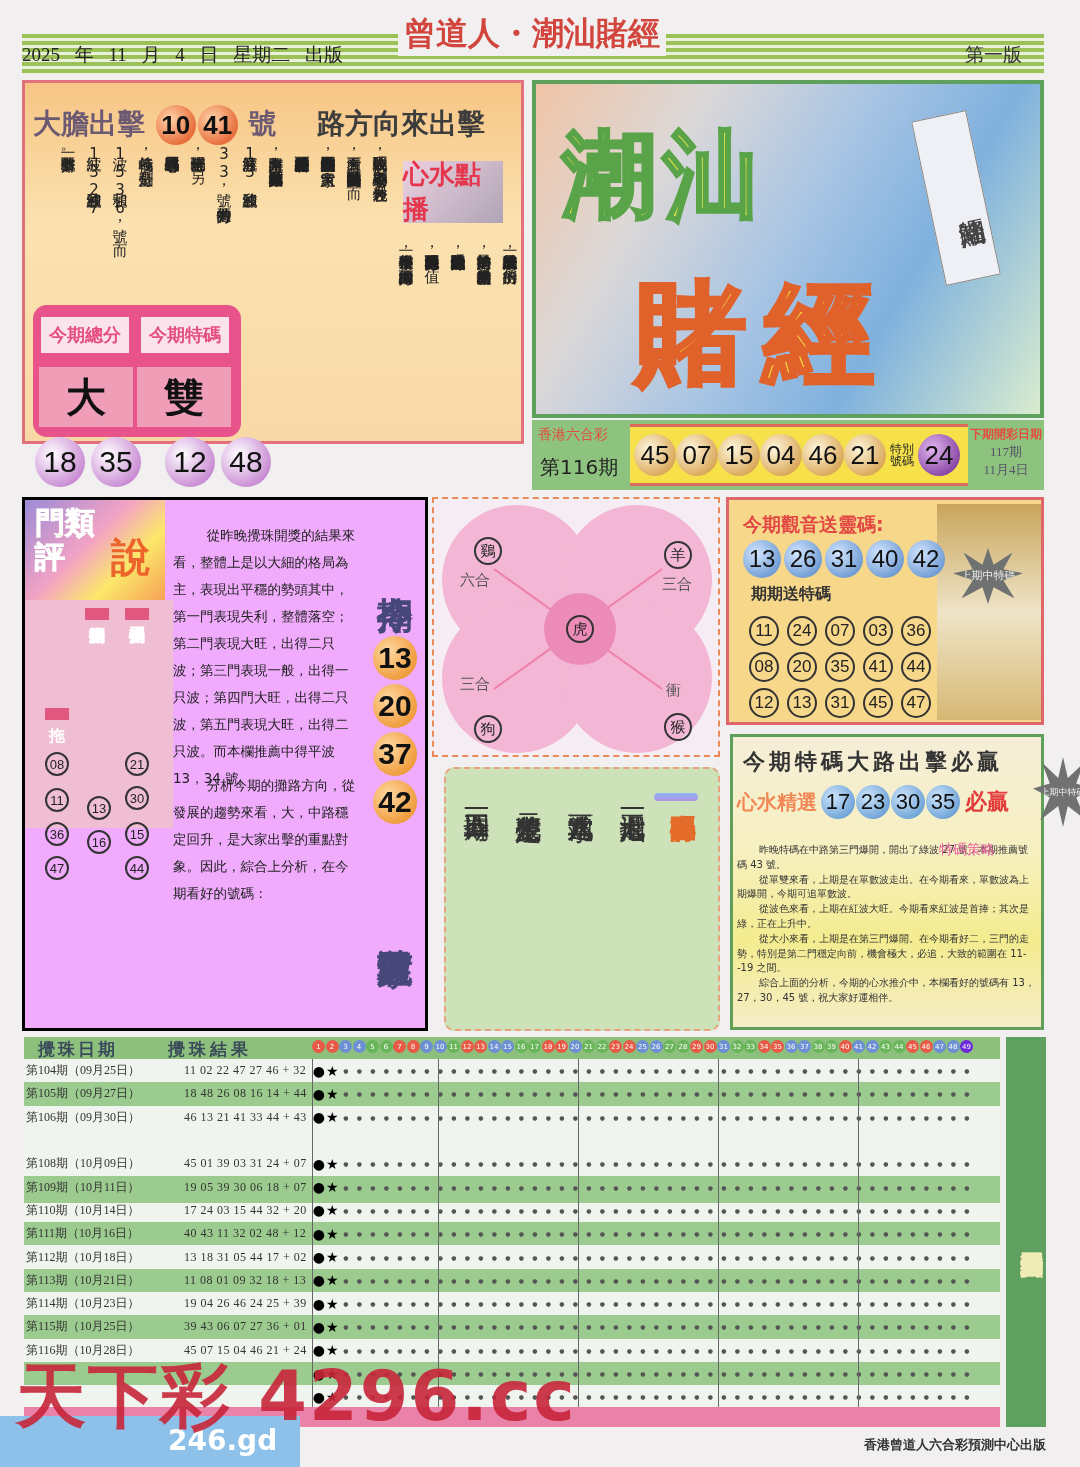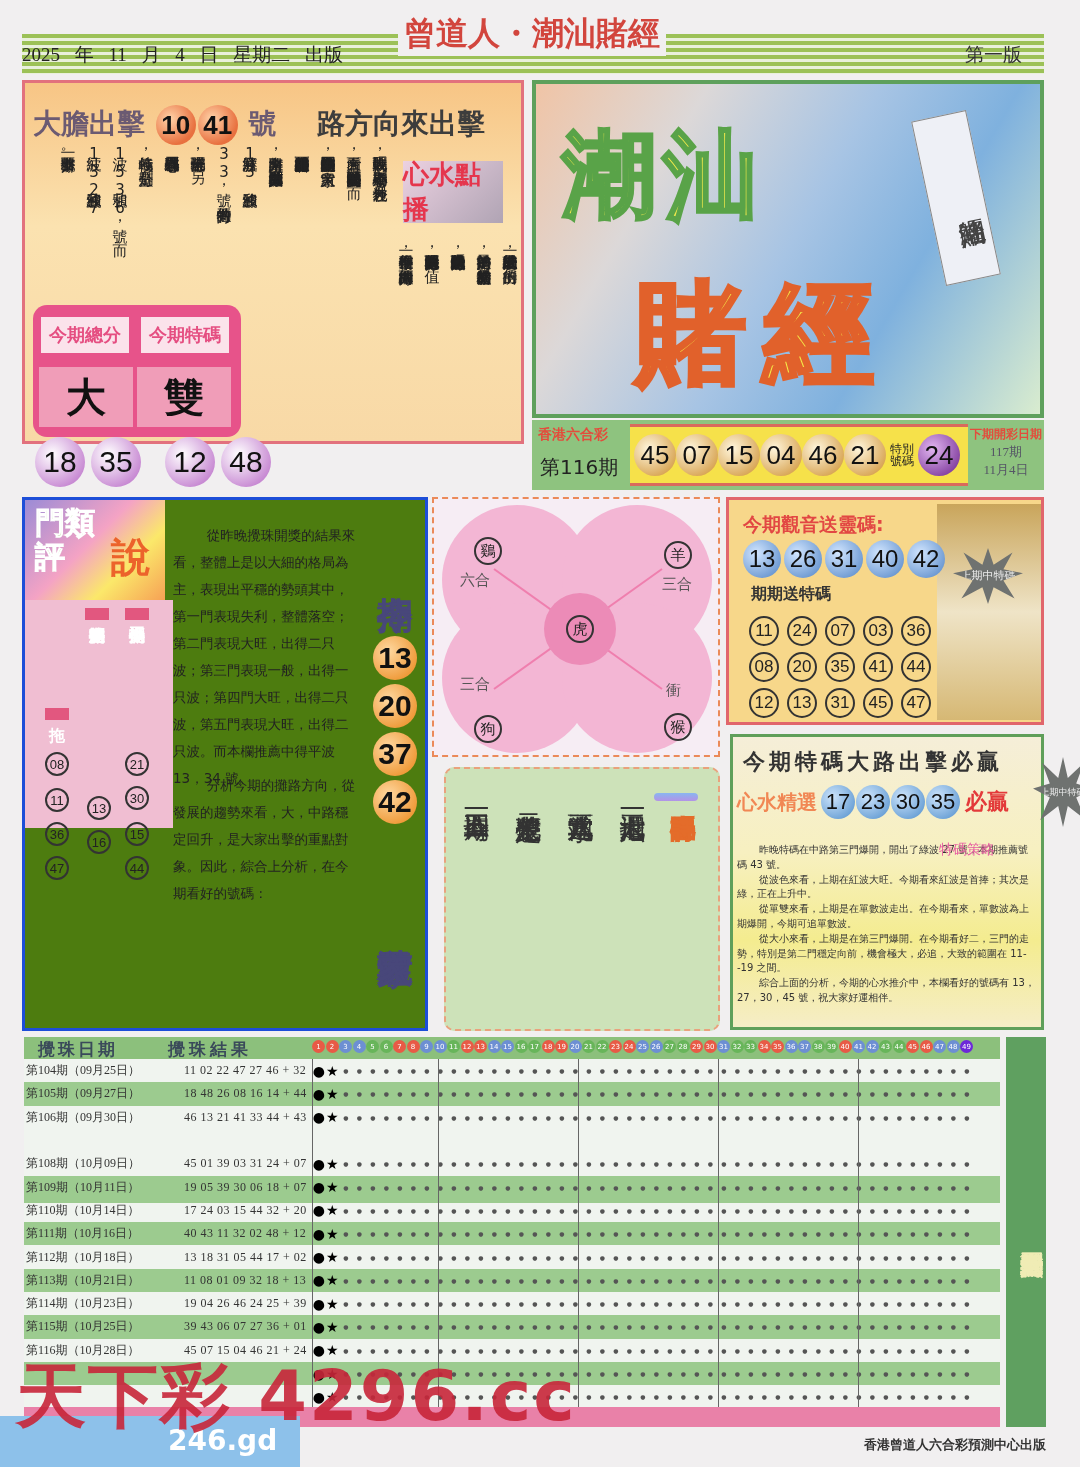--- a/index.html
+++ b/index.html
@@ -26,31 +26,31 @@
 #box1 .pink .big{position:absolute;top:62px;width:94px;height:60px;background:#f09db8;font-size:40px;font-weight:bold;display:flex;align-items:center;justify-content:center;color:#111}
 #box1 .nums{position:absolute;left:10px;top:354px}
 #box1 .nums .ball{width:50px;height:50px;font-size:30px;background:radial-gradient(circle at 35% 35%,#fff,#c88ad3 75%);margin-right:6px}
 
 #banner{left:532px;top:80px;width:512px;height:338px;border:4px solid #5ea05c;background:linear-gradient(120deg,#f0c4a6 0%,#dcd8d8 25%,#a7c4e4 50%,#7fb1de 70%,#d9eccf 100%);overflow:hidden}
 #banner .w1{position:absolute;left:26px;top:28px;font-size:94px;font-weight:bold;color:#f0e94b;-webkit-text-stroke:3px #59a348;letter-spacing:8px}
 #banner .w2{position:absolute;left:100px;top:176px;font-size:110px;font-weight:bold;color:#f4ea47;-webkit-text-stroke:4px #e1612b;letter-spacing:18px}
 #banner .book{position:absolute;left:392px;top:30px;width:56px;height:168px;background:#eef0f6;border:1px solid #888;transform:rotate(-12deg);font-size:26px;color:#444;display:flex;justify-content:center;padding-top:8px}
 
 #res{left:532px;top:420px;width:512px;height:70px;background:#8ec37f}
-#res .lhk{position:absolute;left:6px;top:6px;font-size:14px;font-weight:bold;color:#e34c3c}
+#res .lhk{position:absolute;left:6px;top:6px;font-size:14px;font-weight:normal;color:#e34c3c}
 #res .per{position:absolute;left:8px;top:34px;font-size:20px;color:#222}
 #res .bar{position:absolute;left:98px;top:4px;width:338px;height:62px;background:#f6e14a;border-top:3px solid #d96a5c;border-bottom:3px solid #d96a5c;display:flex;align-items:center;padding-left:4px}
 #res .bar .ball{width:42px;height:42px;font-size:26px;background:radial-gradient(circle at 35% 35%,#fff6dc,#d9a758 75%)}
 #res .sp{width:24px;font-size:12px;line-height:12px;margin:0 4px;text-align:center}
 #res .bar .spec{background:radial-gradient(circle at 35% 35%,#e2b6f0,#8745a3 75%)}
 #res .nxt{position:absolute;left:438px;top:6px;width:72px;text-align:center}
 #res .nxt .h{font-size:12px;font-weight:bold;color:#e34c3c}
 #res .nxt .v{font-size:13px;font-family:"Liberation Serif",serif;color:#556;line-height:18px}
 
-#box3{left:22px;top:497px;width:406px;height:534px;border:3px solid #1d4ed8;background:#4d7c0f}
+#box3{left:22px;top:497px;width:406px;height:534px;border:3px solid #000000;background:#f0abfc}
 #box3 .hd{position:absolute;left:0;top:0;width:140px;height:100px;background:linear-gradient(135deg,#9b8bd6,#f4a3c4 45%,#fbe86a 70%,#f6a155)}
 #box3 .hd .a{position:absolute;left:10px;top:6px;font-size:30px;font-weight:bold;color:#7ac14b;-webkit-text-stroke:1px #fff}
 #box3 .hd .b{position:absolute;left:86px;top:30px;font-size:40px;font-weight:bold;color:#ec632b}
 #box3 .pinkbg2{position:absolute;left:0;top:100px;width:148px;height:228px;background:#f0bed2}
 #box3 .vlbl{position:absolute;background:#e2577f;color:#fff;font-size:16px;font-weight:bold;padding:6px 2px;line-height:20px}
 #box3 .c{position:absolute;width:24px;height:24px;font-size:13px}
 #box3 .para{position:absolute;left:148px;top:22px;width:188px;font-size:13.5px;line-height:27px;color:#222}
 #box3 .para2{position:absolute;left:32px;top:268px;width:310px;font-size:13.5px;line-height:27px;color:#222}
 #box3 .para3{position:absolute;left:28px;top:394px;width:320px;font-size:14px;line-height:27px;color:#222}
 #box3 .rv{position:absolute;left:342px;top:4px;width:56px;font-size:36px;font-weight:bold;color:#48477a;text-align:center;line-height:42px}
@@ -274,22 +274,22 @@
     <span class="a">心水精選</span>
     <span class="ball">17</span>
       <span class="ball">23</span>
       <span class="ball">30</span>
       <span class="ball">35</span>
     <span class="b">必贏</span>
   </div>
   <div class="star2">上期中特碼</div>
   <div class="txt" id="sptxt">
       <p style="margin-top: 6px;">昨晚特碼在中路第三門爆開，開出了綠波 27 號，本期推薦號碼 43 號。</p>
+      <p>從單雙來看，上期是在單數波走出。在今期看來，單數波為上期爆開，今期可追單數波。</p>
       <p>從波色來看，上期在紅波大旺。今期看來紅波是首捧；其次是綠，正在上升中。</p>
-      <p>從單雙來看，上期是在單數波走出。在今期看來，單數波為上期爆開，今期可追單數波。</p>
       <p>從大小來看，上期是在第三門爆開。在今期看好二，三門的走勢，特別是第二門穩定向前，機會極大，必追，大致的範圍在 11--19 之間。</p>
       <p>綜合上面的分析，今期的心水推介中，本欄看好的號碼有 13，27，30，45 號，祝大家好運相伴。</p>
     </div>
   <div class="tag">特碼策略</div>
 </div>
 
 <div id="tbl" class="abs">
   <div class="head">
     <span class="h1">攪珠日期</span>
     <span class="h2">攪珠結果</span>

